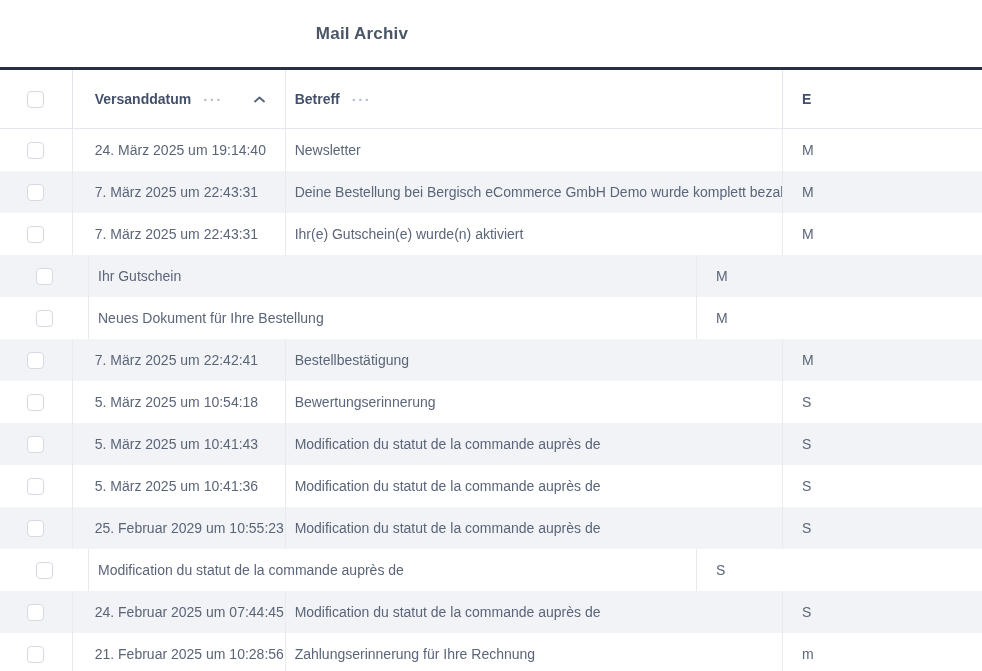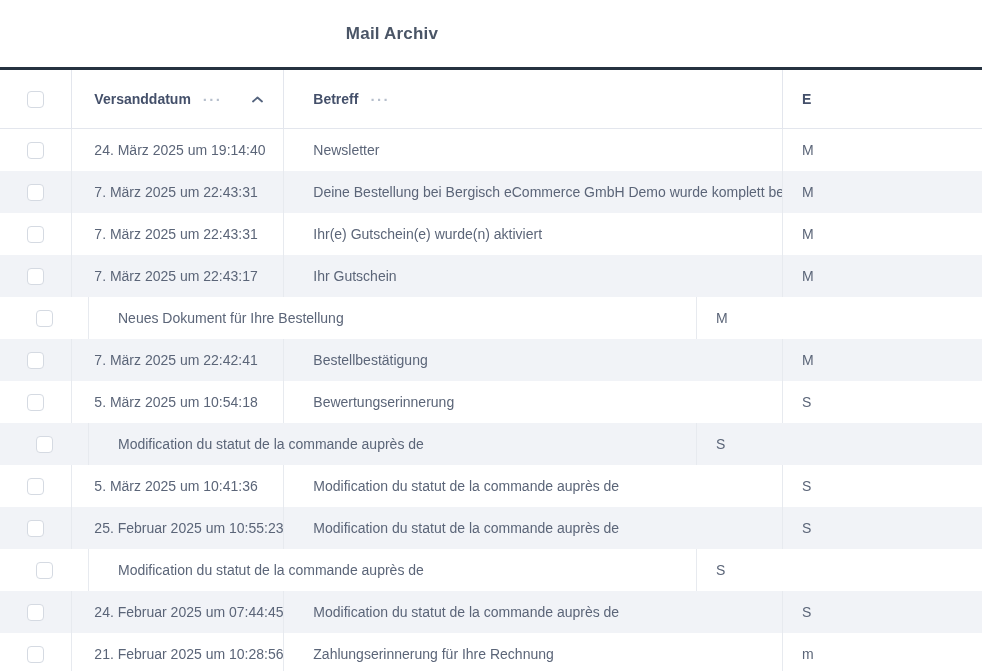--- a/index.html
+++ b/index.html
@@ -12,21 +12,21 @@
 
   
   .titlebar {
     position: relative;
     height: 70px;
     background: #ffffff;
     border-bottom: 3px solid #263240;
   }
   .page-title {
     position: absolute;
-    left: 392px; top: 50%;
+    left: 362px; top: 50%;
     transform: translate(-50%, -50%);
     font-size: 17px;
     font-weight: 700;
     color: #4a5566;
     letter-spacing: 0.2px;
     white-space: nowrap;
   }
 
   
   .grid { width: 982px; }
@@ -40,21 +40,21 @@
   .hcell {
     display: flex;
     align-items: center;
     font-size: 14px;
     font-weight: 700;
     color: #44506a;
     text-align: center;
   }
   .col-select   { width: 88px; justify-content: center; }
   .col-date     { width: 256px; padding-left: 22px; border-left: 1px solid #e3e6ed; }
-  .col-subject  { width: 608px; padding-left: 29px; border-left: 1px solid #e3e6ed; }
+  .col-subject  { width: 608px; padding-left: 9px; border-left: 1px solid #e3e6ed; }
   .col-recipient{ flex: 1 0 200px; padding-left: 19px; border-left: 1px solid #e3e6ed; }
 
   .dots-icon {
     margin-left: 12px;
     color: #b6bfcc;
     font-size: 15px;
     font-weight: 700;
     letter-spacing: 1.5px;
     line-height: 1;
     cursor: pointer;
@@ -158,21 +158,20 @@
     </div>
     <div class="cell col-date">7. März 2025 um 22:43:31</div>
     <div class="cell col-subject">Ihr(e) Gutschein(e) wurde(n) aktiviert</div>
     <div class="cell col-recipient">M</div>
   </div>
 
   <div class="row stripe">
     <div class="cell col-select" style="justify-content:center;">
       <div class="checkbox"></div>
     </div>
-    <div class="cell col-date">7. März 2025 um 22:43:17</div>
     <div class="cell col-subject">Ihr Gutschein</div>
     <div class="cell col-recipient">M</div>
   </div>
 
   <div class="row">
     <div class="cell col-select" style="justify-content:center;">
       <div class="checkbox"></div>
     </div>
     <div class="cell col-subject">Neues Dokument für Ihre Bestellung</div>
     <div class="cell col-recipient">M</div>
@@ -193,38 +192,39 @@
     </div>
     <div class="cell col-date">5. März 2025 um 10:54:18</div>
     <div class="cell col-subject">Bewertungserinnerung</div>
     <div class="cell col-recipient">S</div>
   </div>
 
   <div class="row stripe">
     <div class="cell col-select" style="justify-content:center;">
       <div class="checkbox"></div>
     </div>
+    <div class="cell col-date">5. März 2025 um 10:41:43</div>
     <div class="cell col-subject">Modification du statut de la commande auprès de</div>
     <div class="cell col-recipient">S</div>
   </div>
 
   <div class="row">
     <div class="cell col-select" style="justify-content:center;">
       <div class="checkbox"></div>
     </div>
     <div class="cell col-date">5. März 2025 um 10:41:36</div>
     <div class="cell col-subject">Modification du statut de la commande auprès de</div>
     <div class="cell col-recipient">S</div>
   </div>
 
   <div class="row stripe">
     <div class="cell col-select" style="justify-content:center;">
       <div class="checkbox"></div>
     </div>
-    <div class="cell col-date">25. Februar 2025 um 10:55:23</div>
+    <div class="cell col-date">25. Februar 2029 um 10:55:23</div>
     <div class="cell col-subject">Modification du statut de la commande auprès de</div>
     <div class="cell col-recipient">S</div>
   </div>
 
   <div class="row">
     <div class="cell col-select" style="justify-content:center;">
       <div class="checkbox"></div>
     </div>
     <div class="cell col-subject">Modification du statut de la commande auprès de</div>
     <div class="cell col-recipient">S</div>

